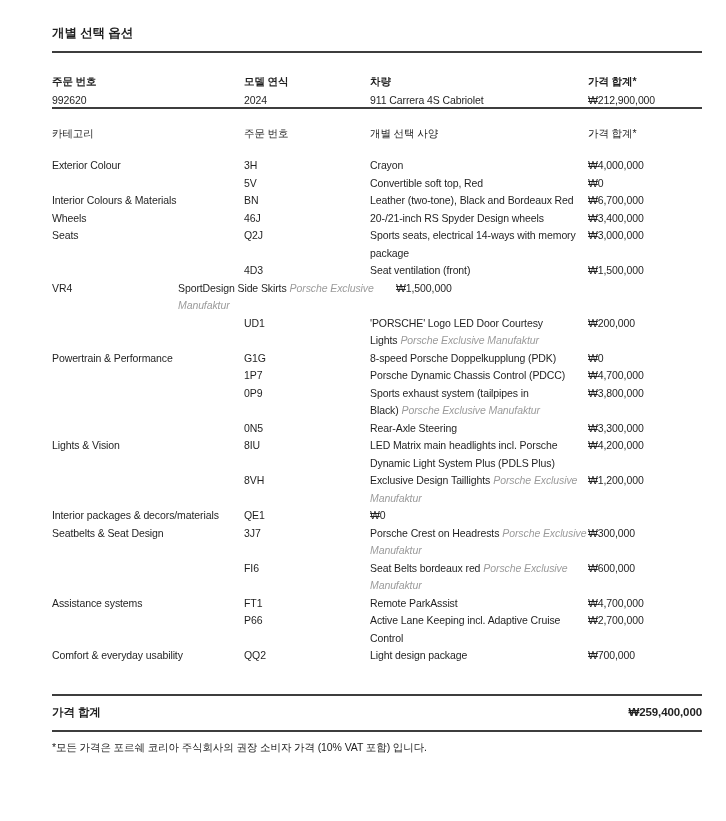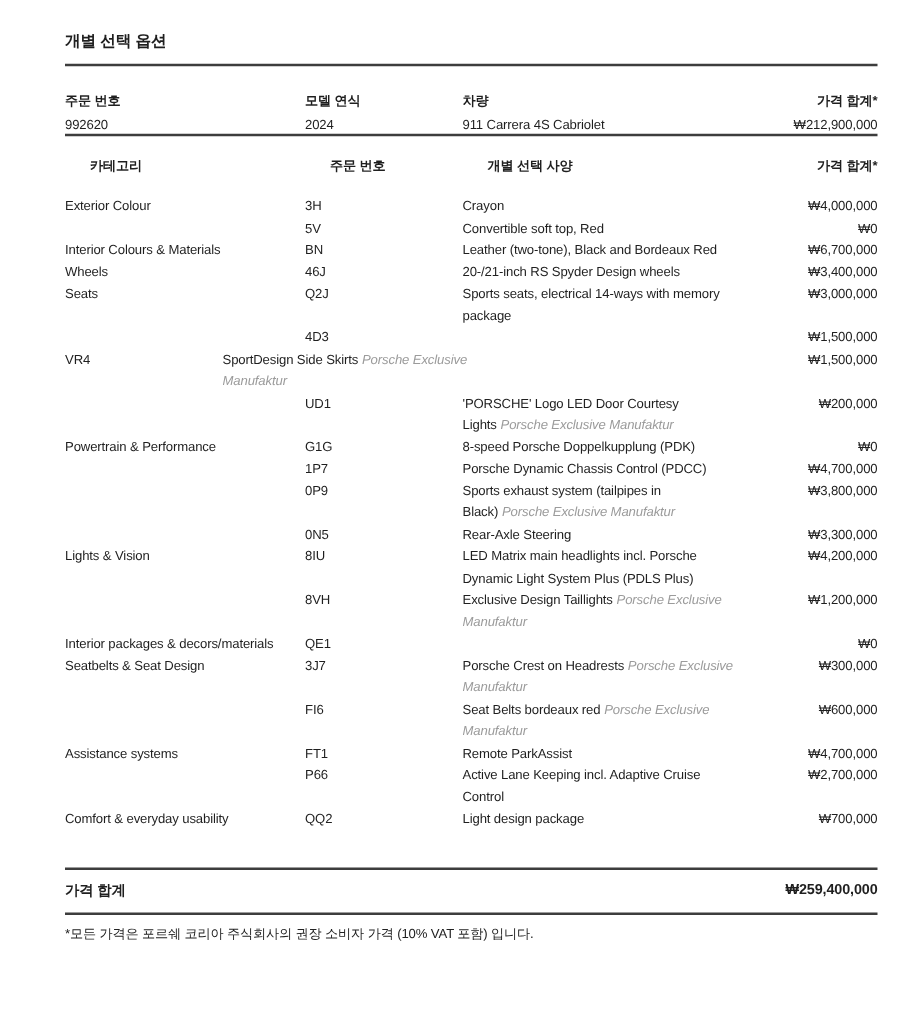--- a/index.html
+++ b/index.html
@@ -11,27 +11,27 @@
   .page{padding:26px 24px 0 52px;letter-spacing:-0.1px;}
 
   .sec-title{font-size:12.5px;font-weight:700;line-height:14px;margin:0 0 11px 0;}
   .rule{border:none;border-top:2px solid #3d3d3d;margin:0;}
   .rule-thin{border:none;border-top:2px solid #3d3d3d;margin:0;}
 
   .trow{display:flex;align-items:flex-start;font-size:10.5px;line-height:17.5px;}
   .c1{width:192px;flex:none;padding-right:6px;box-sizing:border-box;}
   .c2{width:126px;flex:none;}
   .c3{width:218px;flex:none;}
-  .c4{flex:1;text-align:right;white-space:nowrap;}
+  .c4{flex:1;white-space:nowrap;}
 
   .thead{font-weight:700;margin-top:21px;line-height:14px;}
   .tvals{margin-top:5px;line-height:14px;}
 
   .sec2-title{margin-top:40px;}
-  .thead2{font-weight:700;margin-top:17px;line-height:14px;margin-left:20px;}
+  .thead2{font-weight:400;margin-top:17px;line-height:14px;}
   #rows{margin-top:17px;}
 
   .note{font-style:italic;color:#9b9b9b;margin-left:3px;}
 
   .summary-rule{margin-top:29px;}
   .summary{display:flex;align-items:center;font-size:11.5px;font-weight:700;padding:9px 0 10px 0;}
   .summary .lbl{flex:1;}
   .summary .val{text-align:left;white-space:nowrap;}
   .footnote{font-size:10.5px;font-weight:400;line-height:14px;margin-top:8px;color:#222222;}
 </style>
@@ -97,20 +97,21 @@
     <div class="trow">
       <div class="c1">Seats</div>
       <div class="c2">Q2J</div>
       <div class="c3"><span>Sports seats, electrical 14-ways with memory package</span><span class="note"></span></div>
       <div class="c4">₩3,000,000</div>
     </div>
 
     <div class="trow">
       <div class="c1"></div>
       <div class="c2">4D3</div>
+      <div class="c3"><span>Seat ventilation (front)</span><span class="note"></span></div>
       <div class="c4">₩1,500,000</div>
     </div>
 
     <div class="trow">
       <div class="c2">VR4</div>
       <div class="c3"><span>SportDesign Side Skirts</span><span class="note">Porsche Exclusive Manufaktur</span></div>
       <div class="c4">₩1,500,000</div>
     </div>
 
     <div class="trow">

